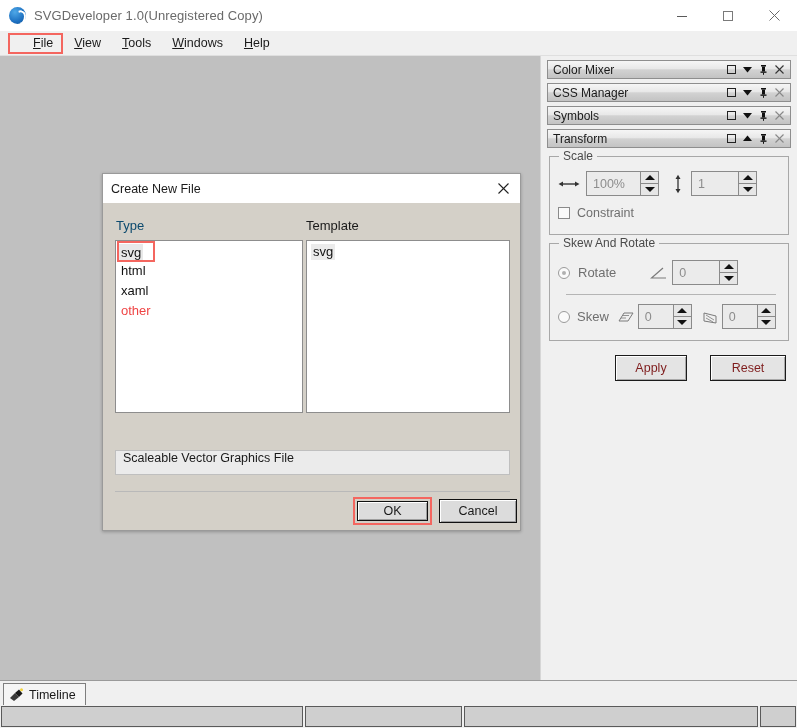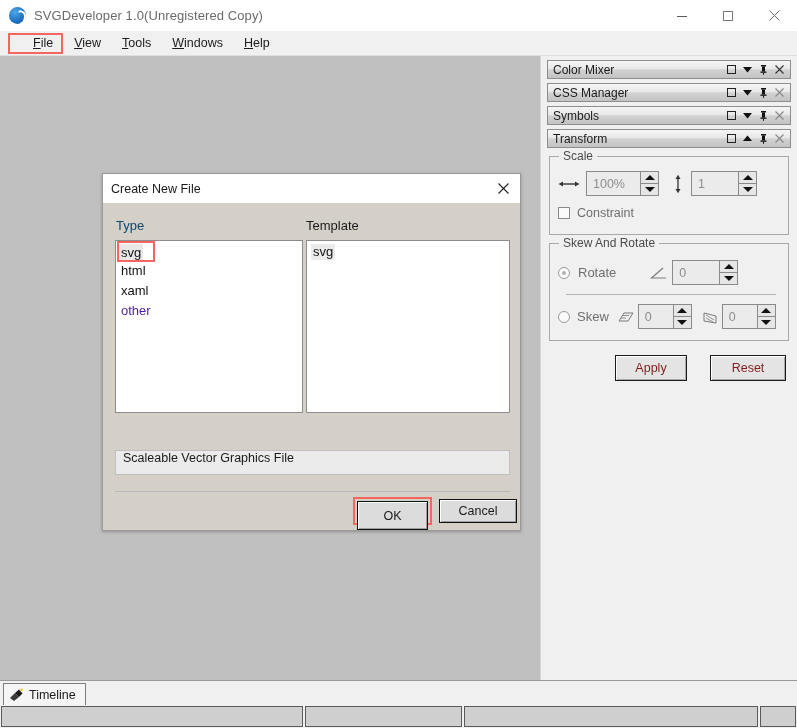--- a/index.html
+++ b/index.html
@@ -484,39 +484,39 @@
     <div style="position:absolute; left:203px; top:44px; font-size:13px; color:#1a1a1a;">Template</div>
 
     <div style="position:absolute; left:12px; top:66px; width:188px; height:173px;
                 background:#ffffff; border:1px solid #8d8d8d;">
       <div style="position:relative; padding-left:3px; padding-top:2px;">
         <div style="font-size:13px; color:#111; background:#e8e8e8; display:inline-block; padding:0 2px; line-height:17px;">svg</div>
         <div style="position:absolute; left:1px; top:0px; width:38px; height:21px; border:2px solid #f4665f; pointer-events:none;"></div>
       </div>
       <div style="font-size:13px; color:#111; padding-left:5px; line-height:20px;">html</div>
       <div style="font-size:13px; color:#111; padding-left:5px; line-height:20px;">xaml</div>
-      <div style="font-size:13px; color:#4c1d95; padding-left:5px; line-height:20px;">other</div>
+      <div style="font-size:13px; color:#ef4444; padding-left:5px; line-height:20px;">other</div>
     </div>
 
     <div style="position:absolute; left:203px; top:66px; width:204px; height:173px;
                 background:#ffffff; border:1px solid #8d8d8d;">
       <div style="font-size:13px; color:#111; background:#ebebeb; display:inline-block;
                   margin:3px 0 0 4px; padding:0 2px; line-height:16px;">svg</div>
     </div>
 
     <div style="position:absolute; left:12px; top:276px; width:395px; height:25px;
                 background:#ebebeb; border:1px solid #bfbfbf; display:flex; align-items:flex-start;">
       <span style="font-size:12.5px; color:#1a1a1a; padding-left:7px;">Scaleable Vector Graphics File</span>
     </div>
 
     <div style="position:absolute; left:12px; top:317px; width:395px; height:1px; background:#b9b9b9;"></div>
 
     <div style="position:absolute; left:250px; top:323px; width:79px; height:28px;
                 border:2px solid #f4665f;"></div>
-    <div style="position:absolute; left:254px; top:327px; width:71px; height:29px;
+    <div style="position:absolute; left:254px; top:327px; width:71px; height:20px;
                 border:1px solid #111; background:#dcdcdc;
                 box-shadow: inset 1px 1px 0 #fff, inset -1px -1px 0 #9e9e9e;
                 display:flex; align-items:center; justify-content:center;
                 font-size:12.5px; color:#1a1a1a;">OK</div>
 
     <div style="position:absolute; left:336px; top:325px; width:78px; height:24px;
                 border:1px solid #111; background:#dcdcdc;
                 box-shadow: inset 1px 1px 0 #fff, inset -1px -1px 0 #9e9e9e;
                 display:flex; align-items:center; justify-content:center;
                 font-size:12.5px; color:#1a1a1a;">Cancel</div>

